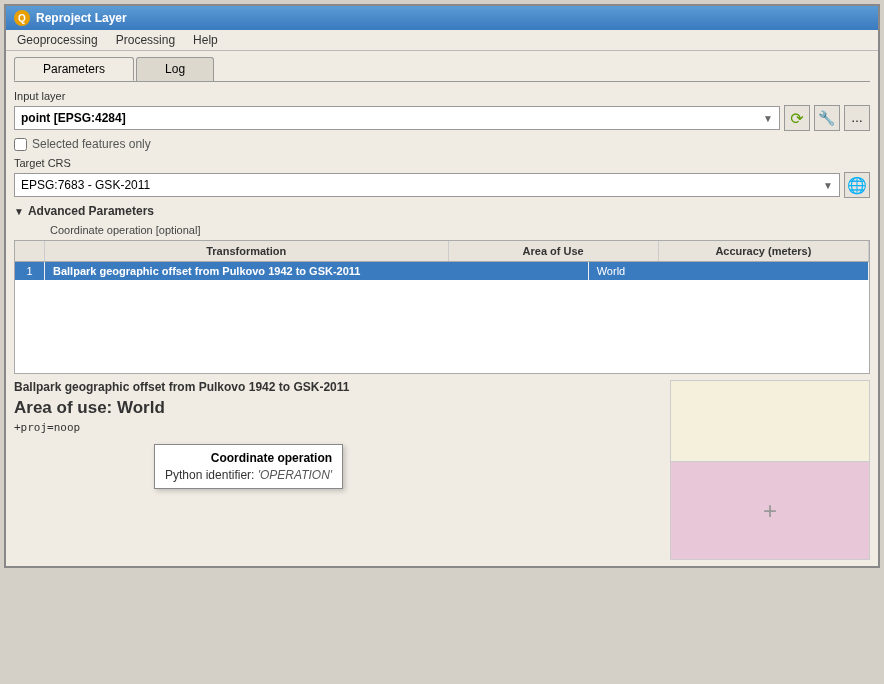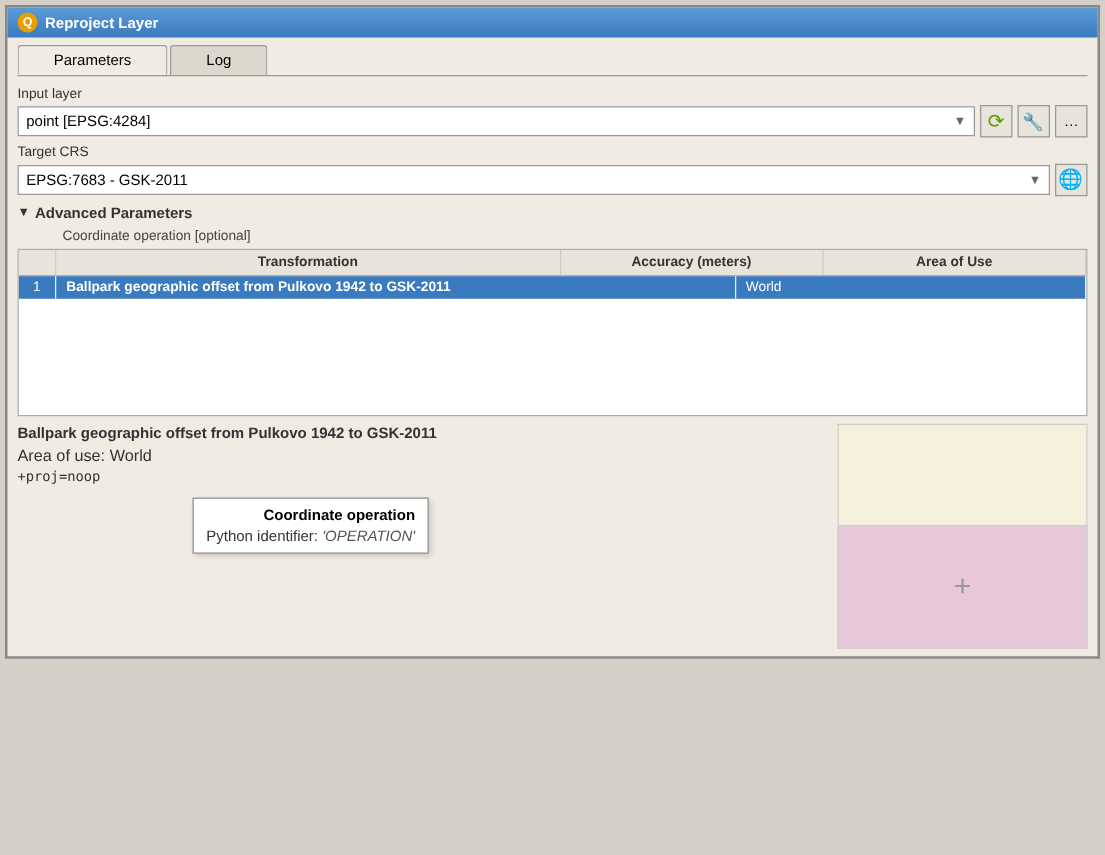--- a/index.html
+++ b/index.html
@@ -16,21 +16,21 @@
 
     .main-content { padding: 6px 8px; }
 
     .tabs { display: flex; border-bottom: 1px solid #999; margin-bottom: 8px; }
     .tab { padding: 4px 28px; border: 1px solid #999; border-bottom: none; background: #ddd8ce; cursor: pointer; font-size: 12px; margin-right: 2px; border-radius: 3px 3px 0 0; }
     .tab.active { background: #f0ece4; border-bottom: 1px solid #f0ece4; font-weight: normal; }
 
     .section-label { font-size: 11px; color: #333; margin-bottom: 3px; margin-top: 6px; }
 
     .input-row { display: flex; align-items: center; gap: 4px; margin-bottom: 6px; }
-    .dropdown { flex: 1; background: white; border: 1px solid #999; padding: 3px 6px; font-size: 12px; display: flex; align-items: center; justify-content: space-between; cursor: pointer; height: 24px; }
+    .dropdown { flex: 1; background: white; border: 1px solid #999; padding: 3px 6px; font-size: 12px; display: flex; align-items: center; justify-content: space-between; cursor: pointer; height: 24px; font-weight: bold; }
     .dropdown-arrow { color: #666; font-size: 10px; }
 
     .icon-btn { width: 26px; height: 26px; background: #e8e4dc; border: 1px solid #999; display: flex; align-items: center; justify-content: center; cursor: pointer; font-size: 14px; flex-shrink: 0; }
 
     .checkbox-row { display: flex; align-items: center; gap: 5px; margin-bottom: 6px; color: #555; }
 
     .crs-row { display: flex; align-items: center; gap: 4px; margin-bottom: 4px; }
     .crs-dropdown { flex: 1; background: white; border: 1px solid #999; padding: 3px 6px; font-size: 12px; display: flex; align-items: center; justify-content: space-between; cursor: pointer; height: 24px; }
     .globe-btn { width: 26px; height: 26px; background: #e8e4dc; border: 1px solid #999; display: flex; align-items: center; justify-content: center; cursor: pointer; }
 
@@ -55,21 +55,21 @@
     .td { padding: 3px 8px; font-size: 11px; color: #333; border-right: 1px solid #eee; }
     .td-num { width: 30px; flex-shrink: 0; text-align: center; }
     .td-transform { flex: 2; }
     .td-accuracy { flex: 1; }
     .td-area { flex: 1; }
 
     .info-panel { display: flex; gap: 0; margin-top: 6px; }
 
     .info-left { flex: 1; padding-right: 10px; }
     .info-title { font-size: 12px; font-weight: bold; color: #333; margin-bottom: 4px; }
-    .info-line { font-size: 13px; color: #333; margin-bottom: 3px; }
+    .info-line { font-size: 17px; color: #333; margin-bottom: 3px; font-weight: bold; }
     .info-code { font-size: 11px; color: #333; font-family: monospace; }
 
     .map-panel { width: 200px; flex-shrink: 0; height: 180px; display: flex; flex-direction: column; }
     .map-top { flex: 1; background: #f5f0dc; border: 1px solid #ccc; border-bottom: none; }
     .map-bottom { flex: 1.2; background: #e8c8d8; border: 1px solid #ccc; display: flex; align-items: center; justify-content: center; }
     .map-plus { font-size: 24px; color: #999; font-weight: 300; }
 
     .tooltip-box { position: relative; display: inline-block; margin-top: 10px; margin-left: 140px; border: 1px solid #888; background: white; padding: 6px 10px; box-shadow: 2px 2px 5px rgba(0,0,0,0.2); text-align: right; }
     .tooltip-title { font-size: 12px; font-weight: bold; margin-bottom: 3px; }
     .tooltip-text { font-size: 11px; color: #333; }
@@ -78,20 +78,25 @@
 </head>
 <body>
 
 <div class="window">
 
   <div class="title-bar">
     <div class="title-bar-icon">Q</div>
     <span>Reproject Layer</span>
   </div>
 
+  <div class="menu-bar">
+    <span>Geoprocessing</span>
+    <span>Processing</span>
+    <span>Help</span>
+  </div>
 
   <div class="main-content">
 
     <div class="tabs">
       <div class="tab active">Parameters</div>
       <div class="tab">Log</div>
     </div>
 
     <div class="section-label">Input layer</div>
     <div class="input-row">
@@ -103,20 +108,24 @@
         <span style="color:#5a9a00; font-size:16px;">⟳</span>
       </div>
       <div class="icon-btn">
         <span style="color:#888; font-size:14px;">🔧</span>
       </div>
       <div class="icon-btn">
         <span style="font-size:12px;">…</span>
       </div>
     </div>
 
+    <div class="checkbox-row">
+      <input type="checkbox" style="">
+      <label>Selected features only</label>
+    </div>
 
     <div class="section-label">Target CRS</div>
     <div class="crs-row">
       <div class="crs-dropdown">
         <span>EPSG:7683 - GSK-2011</span>
         <span class="dropdown-arrow">▼</span>
       </div>
       <div class="globe-btn">
         <span style="font-size:16px;">🌐</span>
       </div>
@@ -127,22 +136,22 @@
         <span class="triangle">▼</span>
         <span>Advanced Parameters</span>
       </div>
 
       <div class="coord-op-label">Coordinate operation [optional]</div>
 
       <div class="table-container">
         <div class="table-header">
           <div class="th th-num"></div>
           <div class="th th-transform">Transformation</div>
+          <div class="th th-area">Area of Use</div>
           <div class="th th-accuracy">Accuracy (meters)</div>
-          <div class="th th-area">Area of Use</div>
         </div>
         <div class="table-row-item selected">
           <div class="td td-num">1</div>
           <div class="td td-transform" style="font-weight:bold;">Ballpark geographic offset from Pulkovo 1942 to GSK-2011</div>
           <div class="td td-area">World</div>
         </div>
       </div>
     </div>
 
     <div class="info-panel">

